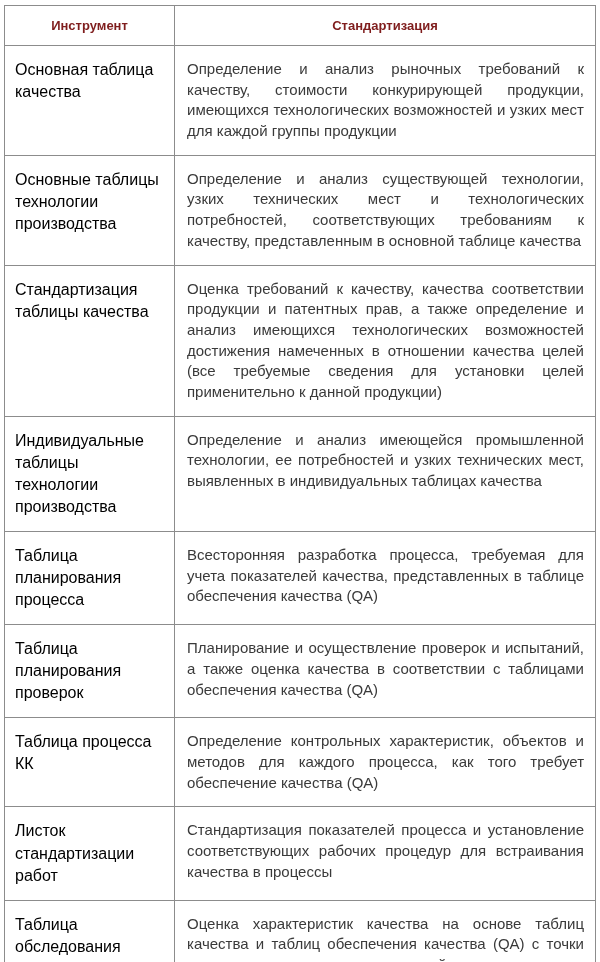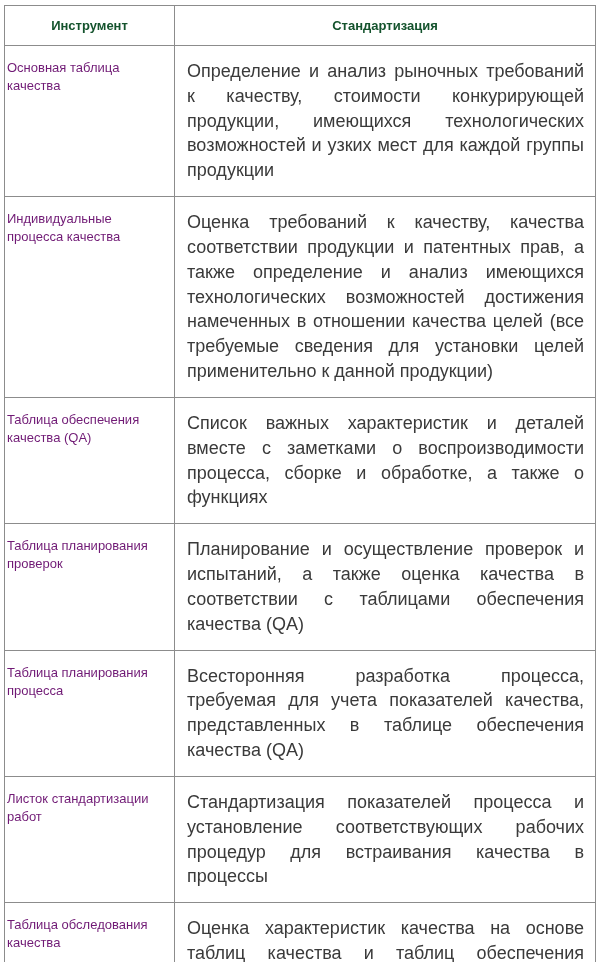--- a/index.html
+++ b/index.html
@@ -24,31 +24,31 @@
   .tools-table th,
   .tools-table td {
     border: 1px solid #8c8c8c;
     vertical-align: top;
   }
   .tools-table th {
     font-size: 13px;
     font-weight: bold;
     text-align: center;
     padding: 12px 6px;
-    color: #14532d;
+    color: #7f1d1d;
   }
   th.col-tool, td.tool { width: 170px; }
   td.tool {
-    font-size: 13px;
+    font-size: 16px;
     line-height: 1.38;
-    padding: 13px 8px 13px 2px;
-    color: #701a75;
+    padding: 13px 8px 13px 10px;
+    color: #000000;
   }
   td.usage {
-    font-size: 18px;
+    font-size: 15px;
     line-height: 1.38;
     padding: 13px 11px 13px 12px;
     text-align: justify;
     color: #3a3a3a;
   }
 </style>
 </head>
 <body>
 
 <div class="page">
@@ -59,34 +59,42 @@
         <th class="col-tool">Инструмент</th>
         <th class="col-usage">Стандартизация</th>
       </tr>
     </thead>
     <tbody>
       <tr>
         <td class="tool">Основная таблица качества</td>
         <td class="usage">Определение и анализ рыночных требований к качеству, стоимости конкурирующей продукции, имеющихся технологических возможностей и узких мест для каждой группы продукции</td>
       </tr>
       <tr>
-        <td class="tool">Индивидуальные процесса качества</td>
+        <td class="tool">Основные таблицы технологии производства</td>
+        <td class="usage">Определение и анализ существующей технологии, узких технических мест и технологических потребностей, соответствующих требованиям к качеству, представленным в основной таблице качества</td>
+      </tr>
+      <tr>
+        <td class="tool">Стандартизация таблицы качества</td>
         <td class="usage">Оценка требований к качеству, качества соответствии продукции и патентных прав, а также определение и анализ имеющихся технологических возможностей достижения намеченных в отношении качества целей (все требуемые сведения для установки целей применительно к данной продукции)</td>
       </tr>
       <tr>
-        <td class="tool">Таблица обеспечения качества (QA)</td>
-        <td class="usage">Список важных характеристик и деталей вместе с заметками о воспроизводимости процесса, сборке и обработке, а также о функциях</td>
+        <td class="tool">Индивидуальные таблицы технологии производства</td>
+        <td class="usage">Определение и анализ имеющейся промышленной технологии, ее потребностей и узких технических мест, выявленных в индивидуальных таблицах качества</td>
+      </tr>
+      <tr>
+        <td class="tool">Таблица планирования процесса</td>
+        <td class="usage">Всесторонняя разработка процесса, требуемая для учета показателей качества, представленных в таблице обеспечения качества (QA)</td>
       </tr>
       <tr>
         <td class="tool">Таблица планирования проверок</td>
         <td class="usage">Планирование и осуществление проверок и испытаний, а также оценка качества в соответствии с таблицами обеспечения качества (QA)</td>
       </tr>
       <tr>
-        <td class="tool">Таблица планирования процесса</td>
-        <td class="usage">Всесторонняя разработка процесса, требуемая для учета показателей качества, представленных в таблице обеспечения качества (QA)</td>
+        <td class="tool">Таблица процесса КК</td>
+        <td class="usage">Определение контрольных характеристик, объектов и методов для каждого процесса, как того требует обеспечение качества (QA)</td>
       </tr>
       <tr>
         <td class="tool">Листок стандартизации работ</td>
         <td class="usage">Стандартизация показателей процесса и установление соответствующих рабочих процедур для встраивания качества в процессы</td>
       </tr>
       <tr>
         <td class="tool">Таблица обследования качества</td>
         <td class="usage">Оценка характеристик качества на основе таблиц качества и таблиц обеспечения качества (QA) с точки зрения данных рынка, претензий и т.д., а также использование этих данных при планировании продукции в будущем</td>
       </tr>
     </tbody>

